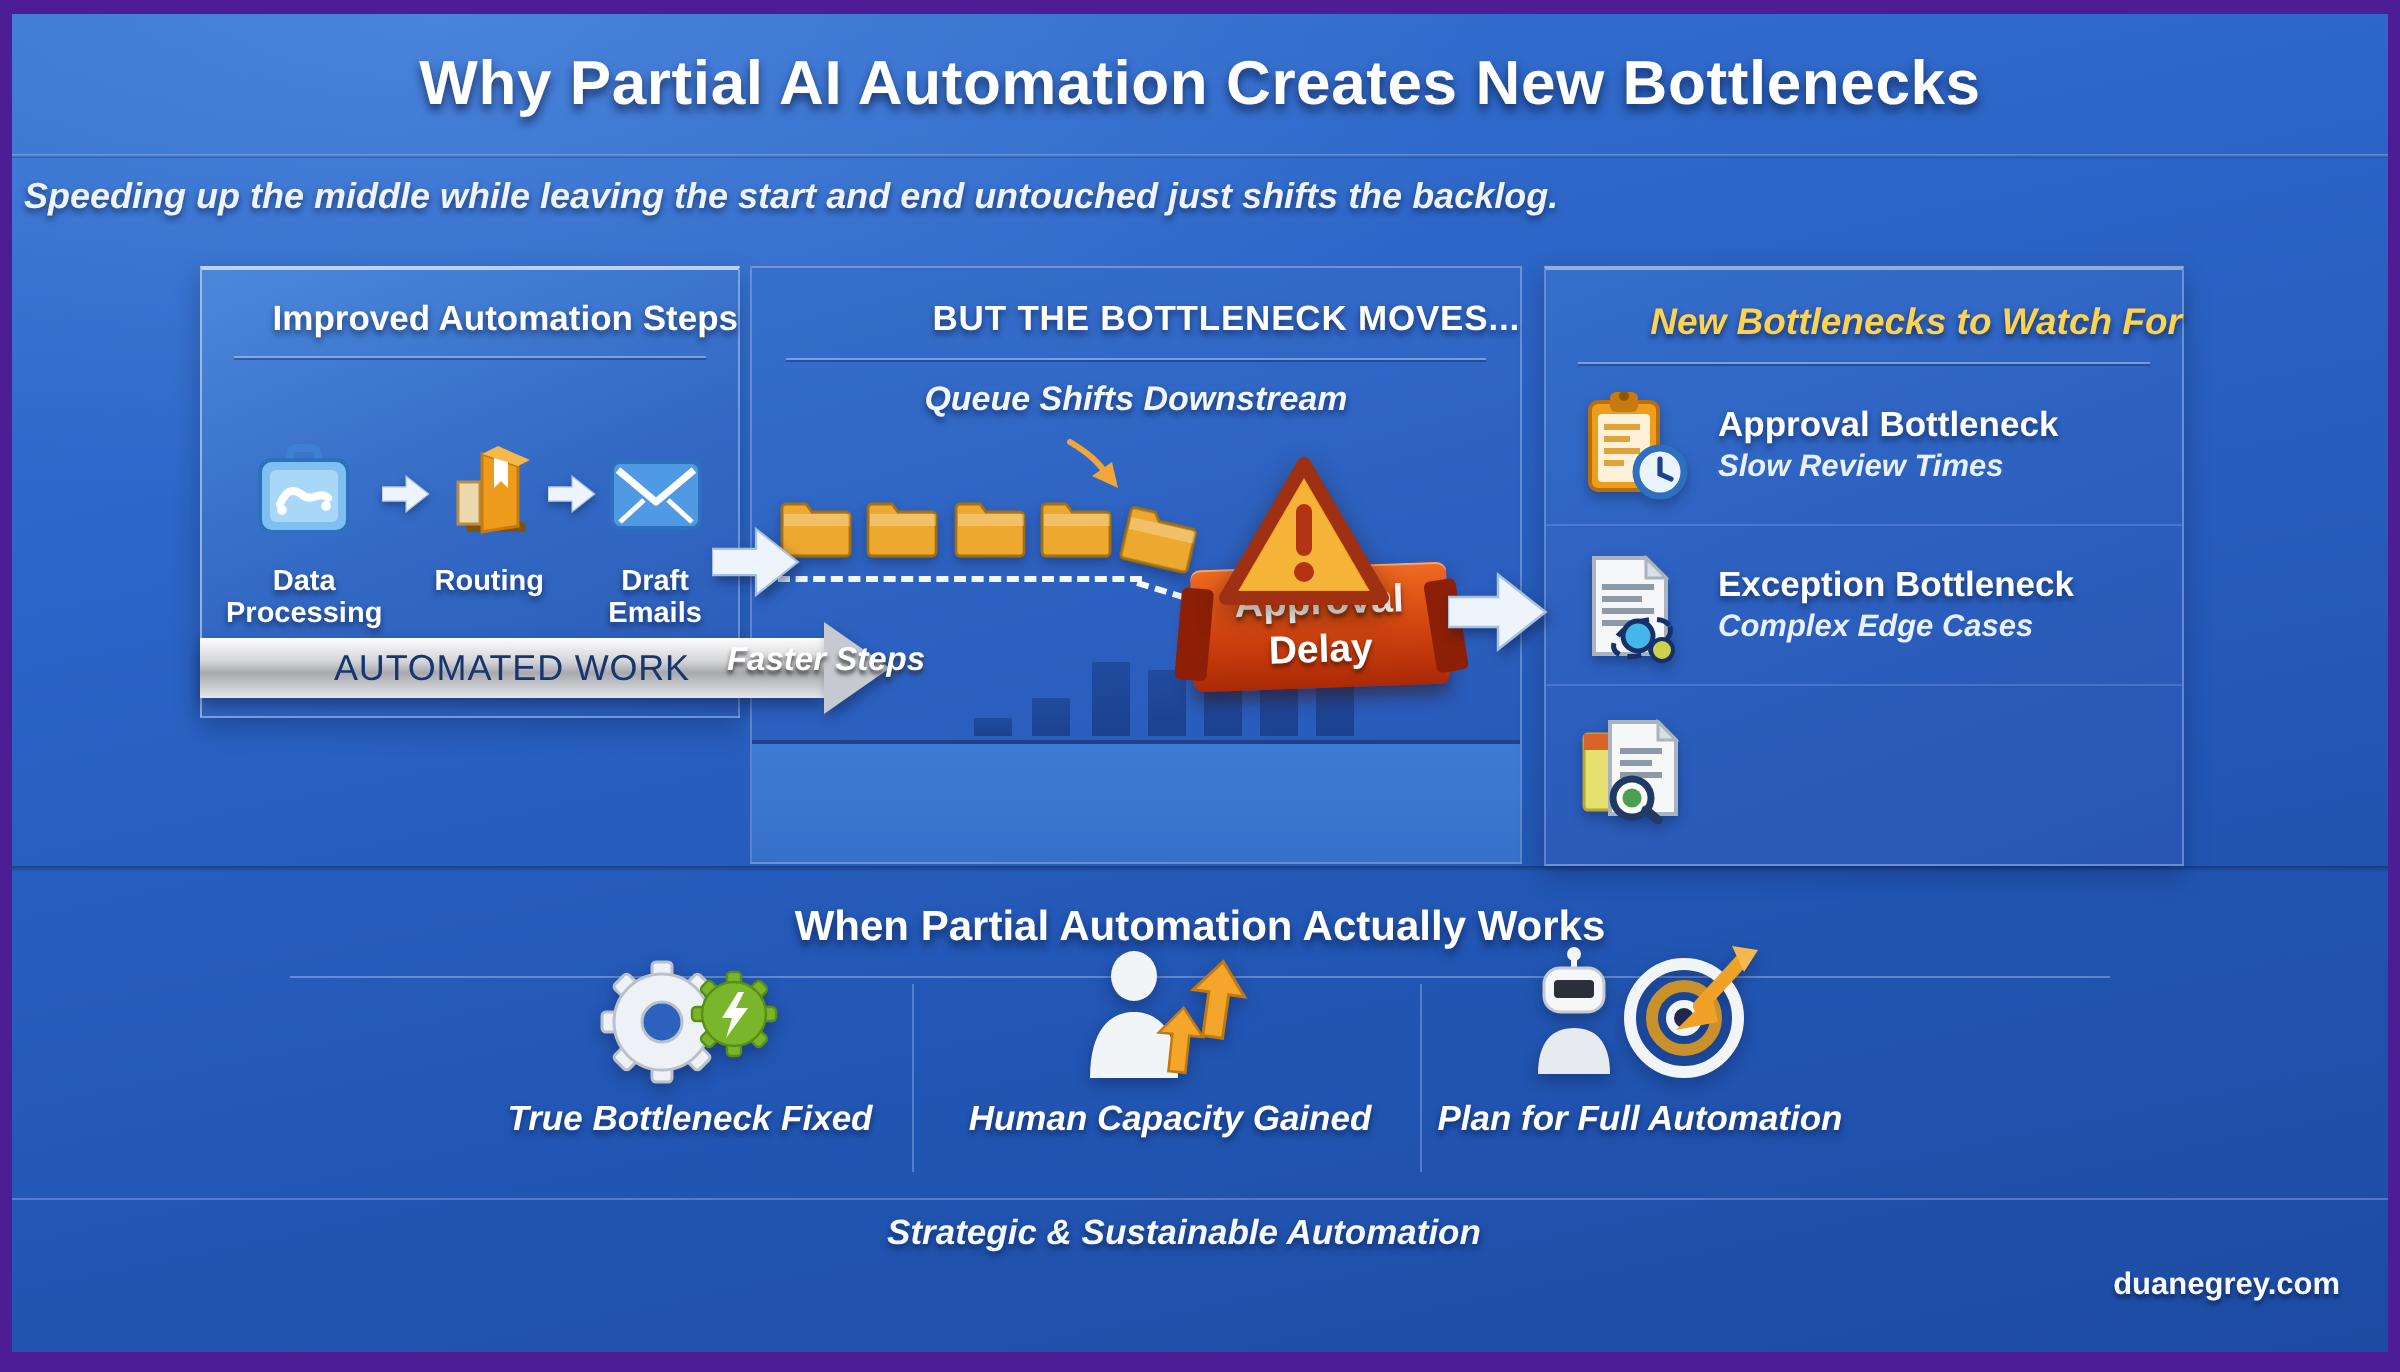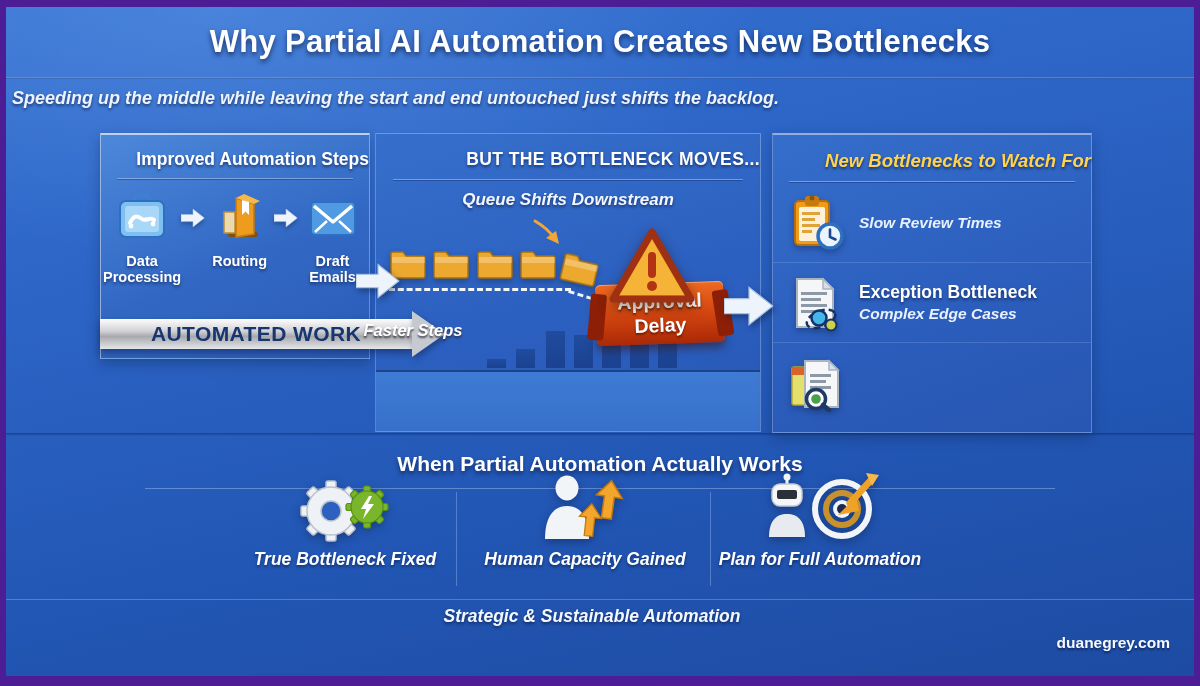--- a/index.html
+++ b/index.html
@@ -26,31 +26,31 @@
   .panel h2{margin:0;text-align:right;font-size:17.5px;font-weight:bold;color:#fff;padding-left:29px;}
   .rule{height:1px;background:rgba(215,232,255,.42);box-shadow:0 1px 0 rgba(10,30,80,.35);}
 
   
   .left-panel{left:100px;top:133px;width:270px;height:226px;
     background:linear-gradient(158deg,#4c88da 0%,#3268c4 55%,#2a5cb8 100%);
     border-top:2px solid rgba(255,255,255,.7);border-left:1px solid rgba(255,255,255,.5);
     box-shadow:0 5px 12px rgba(8,22,60,.3);}
   .left-panel h2{margin-top:14px;}
   .left-panel .rule{margin:8px auto 0;width:88%;}
-  .steps{display:flex;justify-content:center;align-items:flex-start;padding:13px 2px 0;}
+  .steps{display:flex;justify-content:center;align-items:flex-start;padding:13px 12px 0;margin-top:29px;}
   .step{width:80px;text-align:center;}
   .step-label{margin-top:5px;font-size:14.5px;font-weight:bold;line-height:1.12;}
   .step-arrow{margin-top:15px;flex:0 0 auto;filter:drop-shadow(0 2px 2px rgba(8,22,60,.4));}
 
   
   .aw-bar{position:absolute;left:100px;top:319px;width:312px;height:30px;z-index:9;
     background:linear-gradient(to bottom,#fdfdfd 0%,#d2d3d6 40%,#a8a9ae 58%,#e5e6e8 100%);
     box-shadow:0 4px 7px rgba(8,22,60,.45);}
   .aw-label{position:absolute;left:0;top:0;width:312px;height:44px;line-height:30px;
-    text-align:center;color:#17356f;font-weight:bold;font-size:21px;letter-spacing:.4px;}
+    text-align:center;color:#17356f;font-weight:normal;font-size:18px;letter-spacing:.4px;}
   .aw-head{position:absolute;right:-33px;top:-8px;width:0;height:0;
     border-top:23px solid transparent;border-bottom:23px solid transparent;
     border-left:33px solid #c6c9cf;filter:drop-shadow(2px 3px 3px rgba(8,22,60,.4));}
   .aw-fast{position:absolute;left:228px;top:2px;width:170px;text-align:center;z-index:2;
     font-size:16.5px;font-weight:bold;font-style:italic;color:#fff;
     text-shadow:0 2px 2px rgba(45,45,52,.85);}
 
   
   .mid-panel{left:375px;top:133px;width:386px;height:299px;
     background:linear-gradient(165deg,#366fcb 0%,#2c60c0 55%,#2757b6 100%);
@@ -258,20 +258,21 @@
         <circle cx="25" cy="5" r="2.5" fill="#8c5608"></circle>
         <rect x="12" y="14" width="26" height="34" rx="2" fill="#fdf2d9"></rect>
         <rect x="15" y="19" width="18" height="3" fill="#e2a23a"></rect>
         <rect x="15" y="25" width="13" height="3" fill="#e2a23a"></rect>
         <rect x="15" y="31" width="18" height="3" fill="#e2a23a"></rect>
         <rect x="15" y="37" width="10" height="3" fill="#e2a23a"></rect>
         <circle cx="43" cy="43" r="12" fill="#eaf4fd" stroke="#2f6fc0" stroke-width="3.5"></circle>
         <path d="M43 36.5 V44 L48.5 46.5" stroke="#1c4392" stroke-width="2.6" fill="none" stroke-linecap="round"></path>
       </svg>
       <div>
+        <div class="bn-title ts">Approval Bottleneck</div>
         <div class="bn-sub">Slow Review Times</div>
       </div>
     </div>
 
     <div class="bn-item">
       <svg class="bn-icon" width="58" height="58" viewBox="0 0 58 58">
         <path d="M10 5 h26 l10 10 v38 h-36 z" fill="#f4f6f8" stroke="#aab4bf" stroke-width="2"></path>
         <path d="M36 5 l10 10 h-10 z" fill="#d8dee5" stroke="#aab4bf" stroke-width="1.5"></path>
         <rect x="14" y="18" width="26" height="3" fill="#8d99a6"></rect>
         <rect x="14" y="24" width="20" height="3" fill="#8d99a6"></rect>

